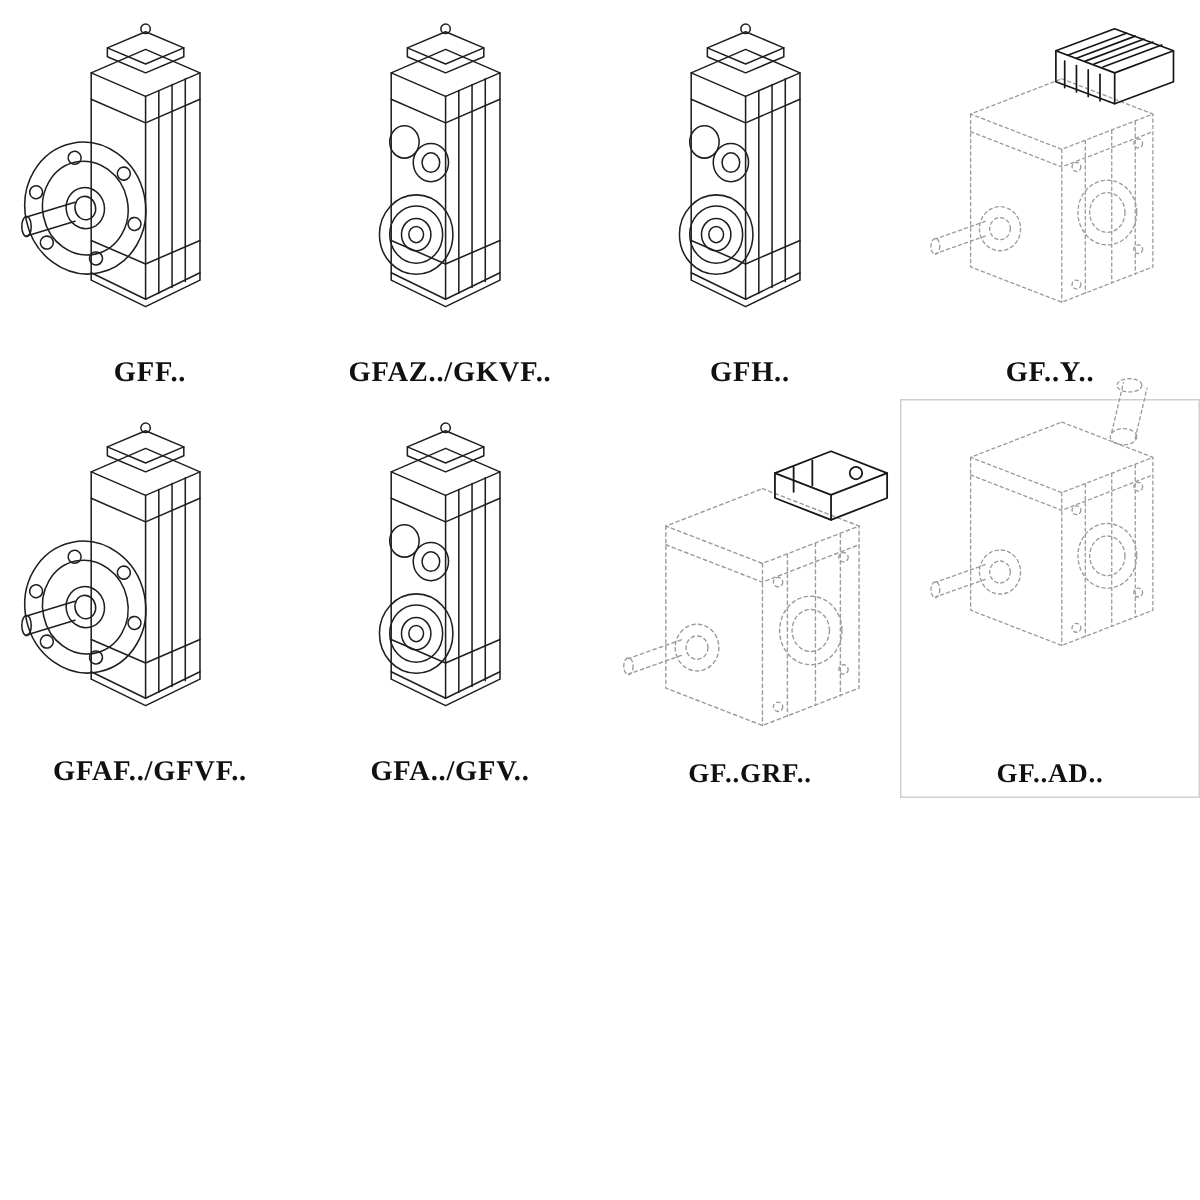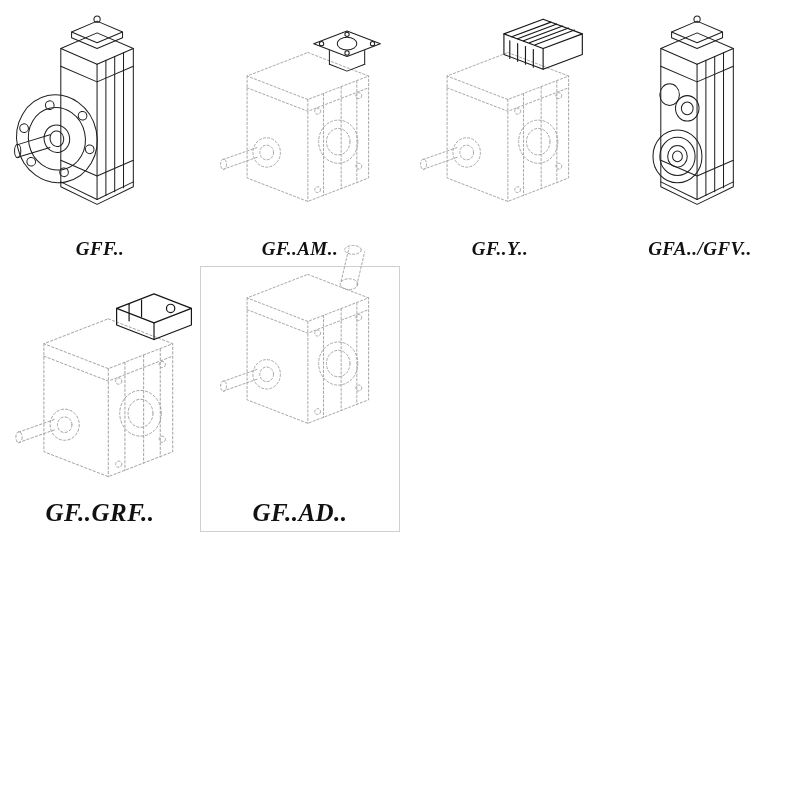--- a/index.html
+++ b/index.html
@@ -1,25 +1,25 @@
 <!DOCTYPE html>
 <html><head>
 <meta charset="utf-8">
 <style>
   * { margin:0; padding:0; box-sizing:border-box; }
   html,body { width:800px; height:800px; background:#ffffff; overflow:hidden;
               font-family:"Liberation Serif", serif; }
   .grid { display:grid; grid-template-columns:repeat(4,200px);
-          grid-template-rows:266px 266px 268px; width:669px; height:800px;font-style:italic; }
+          grid-template-rows:266px 266px 268px; width:669px; height:800px; }
   .cell { display:flex; flex-direction:column; align-items:center;
           justify-content:flex-end; padding-bottom:6px; position:relative; }
   .cell svg { width:196px; height:226px; flex:0 0 auto; }
   .caption { font-weight:bold; font-size:19px; letter-spacing:.5px; color:#111;
              white-space:nowrap; line-height:1.1; }
-  .caption.big { font-size:25px; }
+  .caption.big { font-size:18px; }
   .boxed { box-shadow: inset 0 0 0 1px #cfcfcf; gap: 44px; }
   
   svg * { fill:none; stroke-linejoin:round; stroke-linecap:round; }
   use.ln   { stroke:#1f1f1f; stroke-width:1.05; }
   use.ghost{ stroke:#9b9b9b; stroke-width:.9; stroke-dasharray:2.2 2.1; }
   use.dark { stroke:#161616; stroke-width:1.15; }
 </style>
 </head>
 <body>
 
@@ -161,43 +161,56 @@
 <div class="grid">
 
   <figure class="cell">
     <svg viewBox="0 0 200 230">
       <use href="#housingA" class="ln"></use>
         <use href="#flangeA" class="ln"></use>
     </svg>
     <figcaption class="caption">GFF..</figcaption>
   </figure>
 
-
-
-
-
-
-  <figure class="cell">
-    <svg viewBox="0 0 200 230">
-      <use href="#housingB" class="ghost"></use>
-        <use href="#shaftB" class="ghost"></use>
-        <use href="#topflangeA" class="ln"></use>
-    </svg>
-    <figcaption class="caption">GF..AM..</figcaption>
-  </figure>
+  <figure class="cell">
+    <svg viewBox="0 0 200 230">
+      <use href="#housingA" class="ln"></use>
+        <use href="#boresA" class="ln"></use>
+    </svg>
+    <figcaption class="caption">GFAZ../GKVF..</figcaption>
+  </figure>
+
+
+
+  <figure class="cell">
+    <svg viewBox="0 0 200 230">
+      <use href="#housingA" class="ln"></use>
+        <use href="#boresA" class="ln"></use>
+    </svg>
+    <figcaption class="caption">GFH..</figcaption>
+  </figure>
+
+
 
   <figure class="cell">
     <svg viewBox="0 0 200 230">
       <use href="#housingB" class="ghost"></use>
         <use href="#shaftB" class="ghost"></use>
         <use href="#motorY" class="dark"></use>
     </svg>
     <figcaption class="caption">GF..Y..</figcaption>
   </figure>
 
+  <figure class="cell">
+    <svg viewBox="0 0 200 230">
+      <use href="#housingA" class="ln"></use>
+        <use href="#flangeA" class="ln"></use>
+    </svg>
+    <figcaption class="caption">GFAF../GFVF..</figcaption>
+  </figure>
 
   <figure class="cell">
     <svg viewBox="0 0 200 230">
       <use href="#housingA" class="ln"></use>
         <use href="#boresA" class="ln"></use>
     </svg>
     <figcaption class="caption">GFA../GFV..</figcaption>
   </figure>
 
   <figure class="cell">

